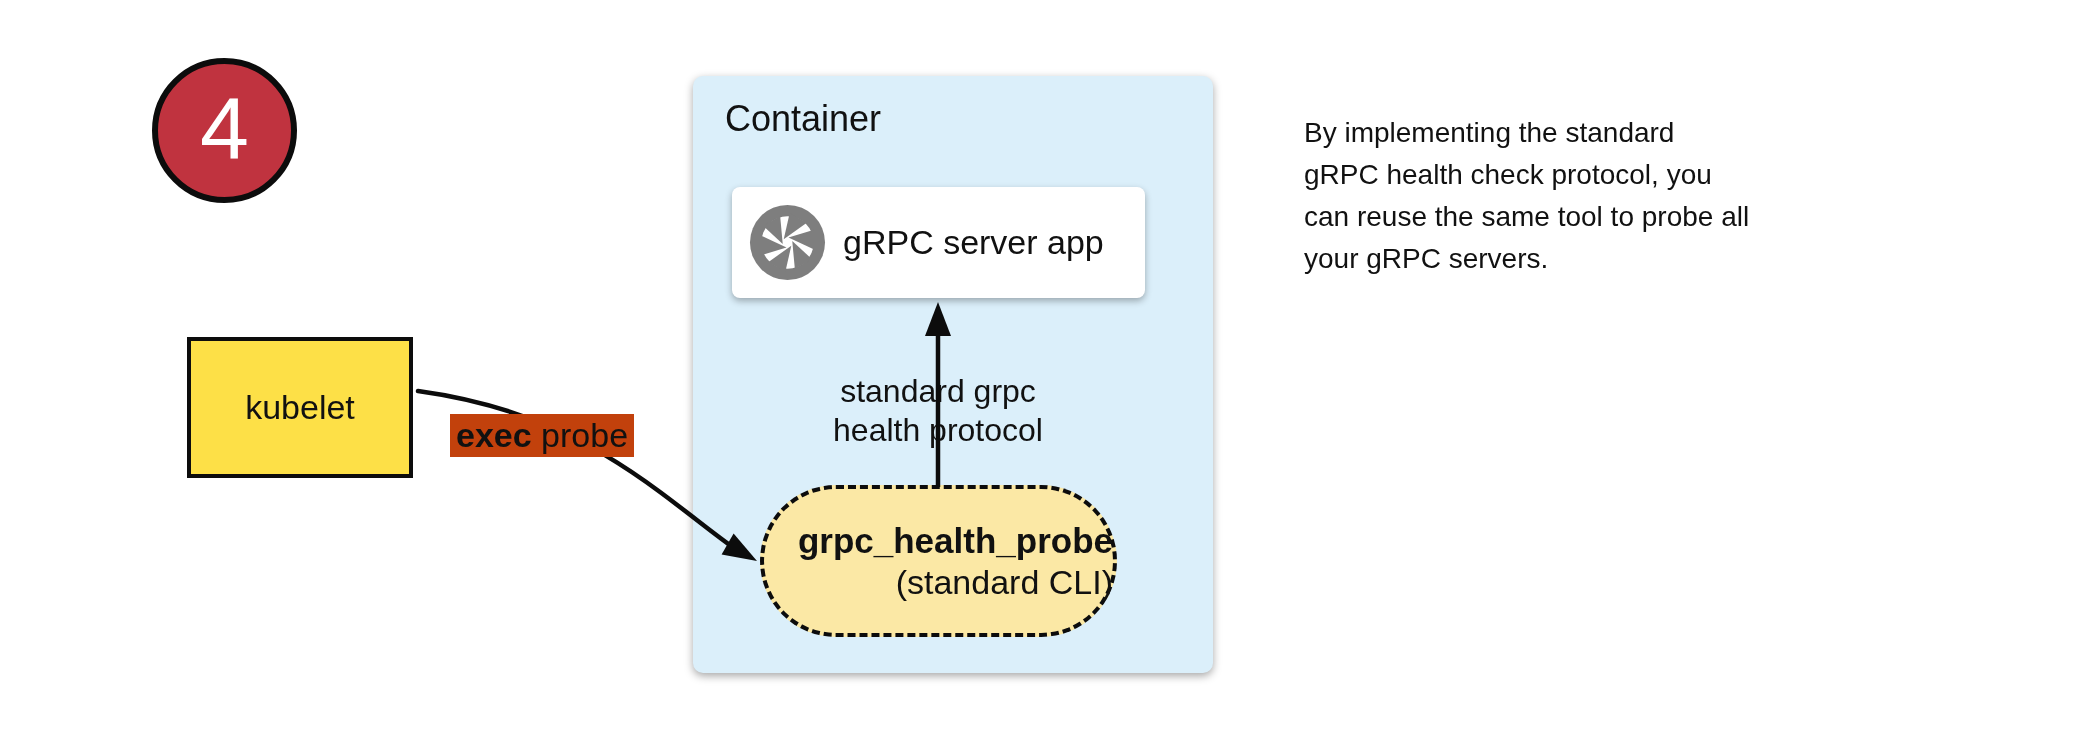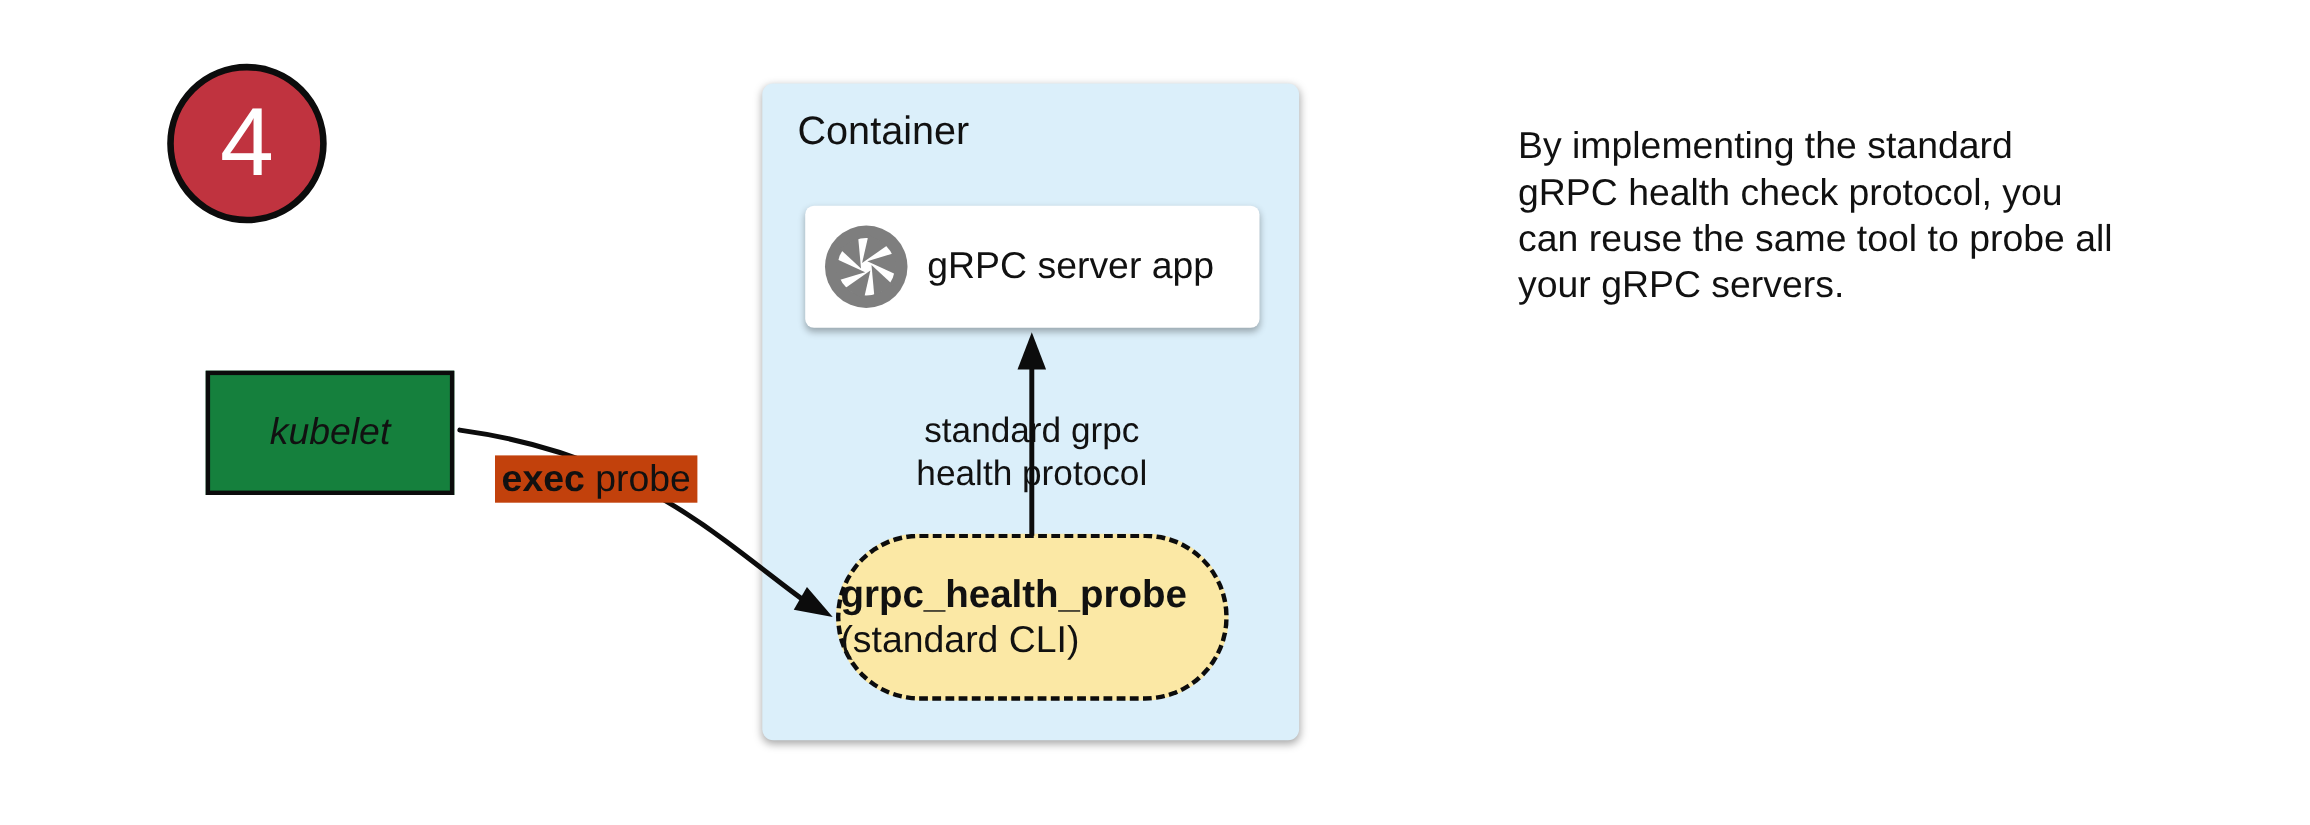--- a/index.html
+++ b/index.html
@@ -9,66 +9,67 @@
   }
   
   .badge{
     position:absolute;left:152px;top:58px;width:145px;height:145px;
     background:#c0333f;border:6px solid #0c0c0c;border-radius:50%;
     box-sizing:border-box;display:flex;align-items:center;justify-content:center;
   }
   .badge span{color:#ffffff;font-size:88px;line-height:1;transform:translateY(-2px);}
   
   .kubelet{
-    position:absolute;left:187px;top:337px;width:226px;height:113px;
-    background:#15803d;border:4px solid #0c0c0c;box-sizing:border-box;
-    display:flex;align-items:center;justify-content:center;font-size:34px;font-style:italic;
+    position:absolute;left:187px;top:337px;width:226px;height:141px;
+    background:#fde047;border:4px solid #0c0c0c;box-sizing:border-box;
+    display:flex;align-items:center;justify-content:center;font-size:34px;
   }
   
   .arrows{position:absolute;left:0;top:0;width:2100px;height:750px;z-index:3;pointer-events:none;}
   
   .exec-label{
     position:absolute;left:450px;top:414px;z-index:4;background:#c2410c;
     padding:2px 6px;font-size:34px;white-space:nowrap;
   }
   .exec-label b{font-weight:bold;}
   
   .container-box{
     position:absolute;left:693px;top:76px;width:488px;height:597px;
     background:#dbeffa;border-radius:10px;box-shadow:0 3px 8px rgba(0,0,0,0.35);
     z-index:1;
+    padding-left:32px;
   }
   .container-title{position:absolute;left:32px;top:22px;font-size:36px;}
   
   .server-box{
     position:absolute;left:39px;top:111px;width:413px;height:111px;
     background:#ffffff;border-radius:8px;box-shadow:0 3px 7px rgba(0,0,0,0.3);
     display:flex;align-items:center;z-index:2;text-align:right;
   }
   .server-box .icon{width:77px;height:77px;margin-left:17px;flex:0 0 auto;}
   .server-box .lbl{font-size:34px;margin-left:17px;}
   
   .protocol-label{
     position:absolute;left:245px;top:294px;transform:translateX(-50%);
     z-index:4;background:#dbeffa;text-align:center;font-size:32px;line-height:39px;
     white-space:pre-line;padding:2px 6px;
   }
   
   .probe-pill{
     position:absolute;left:67px;top:409px;width:357px;height:152px;
     background:#fbe8a5;border:4px dashed #0c0c0c;border-radius:78px;
-    box-sizing:border-box;display:flex;flex-direction:column;align-items:flex-start;
+    box-sizing:border-box;display:flex;flex-direction:column;align-items:flex-end;
     justify-content:center;z-index:2;text-align:center;
   }
   .probe-pill .name{font-size:35px;font-weight:bold;line-height:42px;}
   .probe-pill .sub{font-size:34px;line-height:40px;}
   
   .note{
-    position:absolute;left:1380px;top:112px;width:640px;
-    font-size:34px;line-height:42px;white-space:pre-line;
+    position:absolute;left:1304px;top:112px;width:640px;
+    font-size:28px;line-height:42px;white-space:pre-line;
   }
 </style>
 </head>
 <body>
 
 <div class="stage">
 
   <div class="badge">
     <span>4</span>
   </div>

